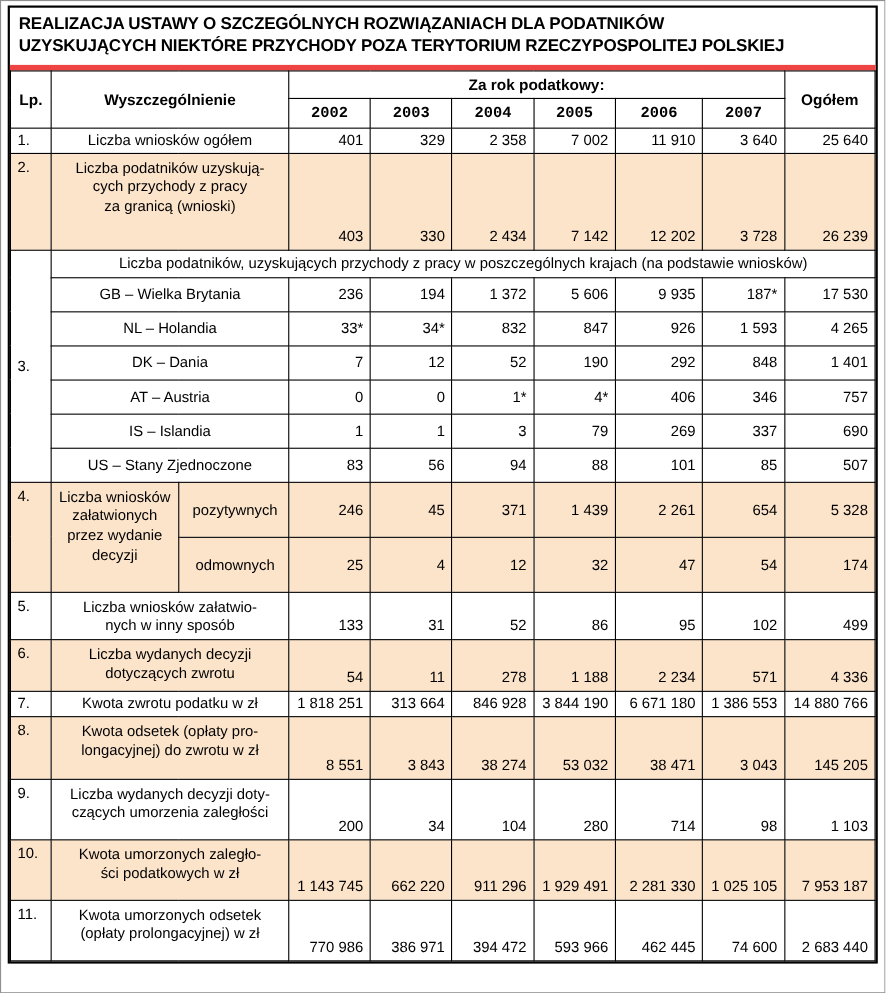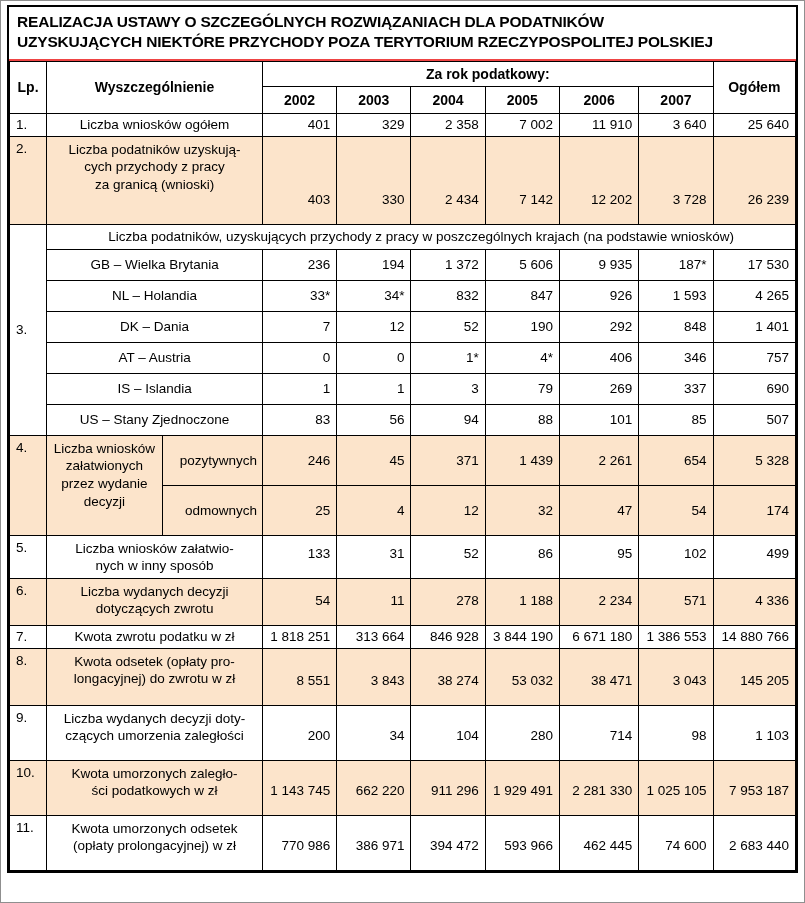--- a/index.html
+++ b/index.html
@@ -10,47 +10,47 @@
     border:1px solid #8f8f8f;
     padding:4px 6px 0 6px;
     background:#fff;
   }
   .frame { border:2px solid #000; }
   .title {
     font-weight:bold;
     font-size:15.5px;
     line-height:1.32;
     padding:5px 8px 6px 8px;
-    border-bottom:2px solid #ef4444;
+    border-bottom:5px solid #ef4444;
     white-space:pre-line;
     letter-spacing:-0.2px;
   }
   table { border-collapse:collapse; width:100%; table-layout:fixed; font-size:13.5px; }
   td, th { border:1px solid #000; padding:2px 5px; vertical-align:middle; overflow:hidden; }
   th { font-weight:bold; text-align:center; font-size:14px; }
   .lp { text-align:left; padding-left:6px; }
   .lbl { text-align:center; white-space:pre-line; line-height:1.3; }
   .num { text-align:right; white-space:nowrap; padding-right:6px; }
   .hl  { background:#fce4cb; }
   .hd1 { height:25px; }
-  .hd2 { height:27px; }
+  .hd2 { height:27px;font-family:Liberation Mono, monospace; }
   .r-sm  { height:23px; }
   .r-r2  { height:88px; }
   .r-note{ height:25px; }
   .r-cty { height:31px; }
   .r-r4  { height:50px; }
   .r-r5  { height:43px; }
   .r-r6  { height:47px; }
   .r-r8  { height:57px; }
   .r-r9  { height:55px; }
   .r-r10 { height:55px; }
   .r-r11 { height:55px; }
-  tr.vb td.num { vertical-align:bottom; padding-bottom:17px; }
+  tr.vb td.num { vertical-align:bottom; padding-bottom:5px; }
   tr.vb td.lbl, tr.vb td.lp { vertical-align:top; padding-top:4px; }
-  td.sub { text-align:right; padding-left:8px; }
+  td.sub { text-align:center; padding-left:8px; }
   .footer {
     display:flex; justify-content:space-between;
     font-style:italic; font-size:13px;
     padding:5px 2px 0 2px;
   }
 </style>
 </head>
 <body>
 
 <div class="page">

